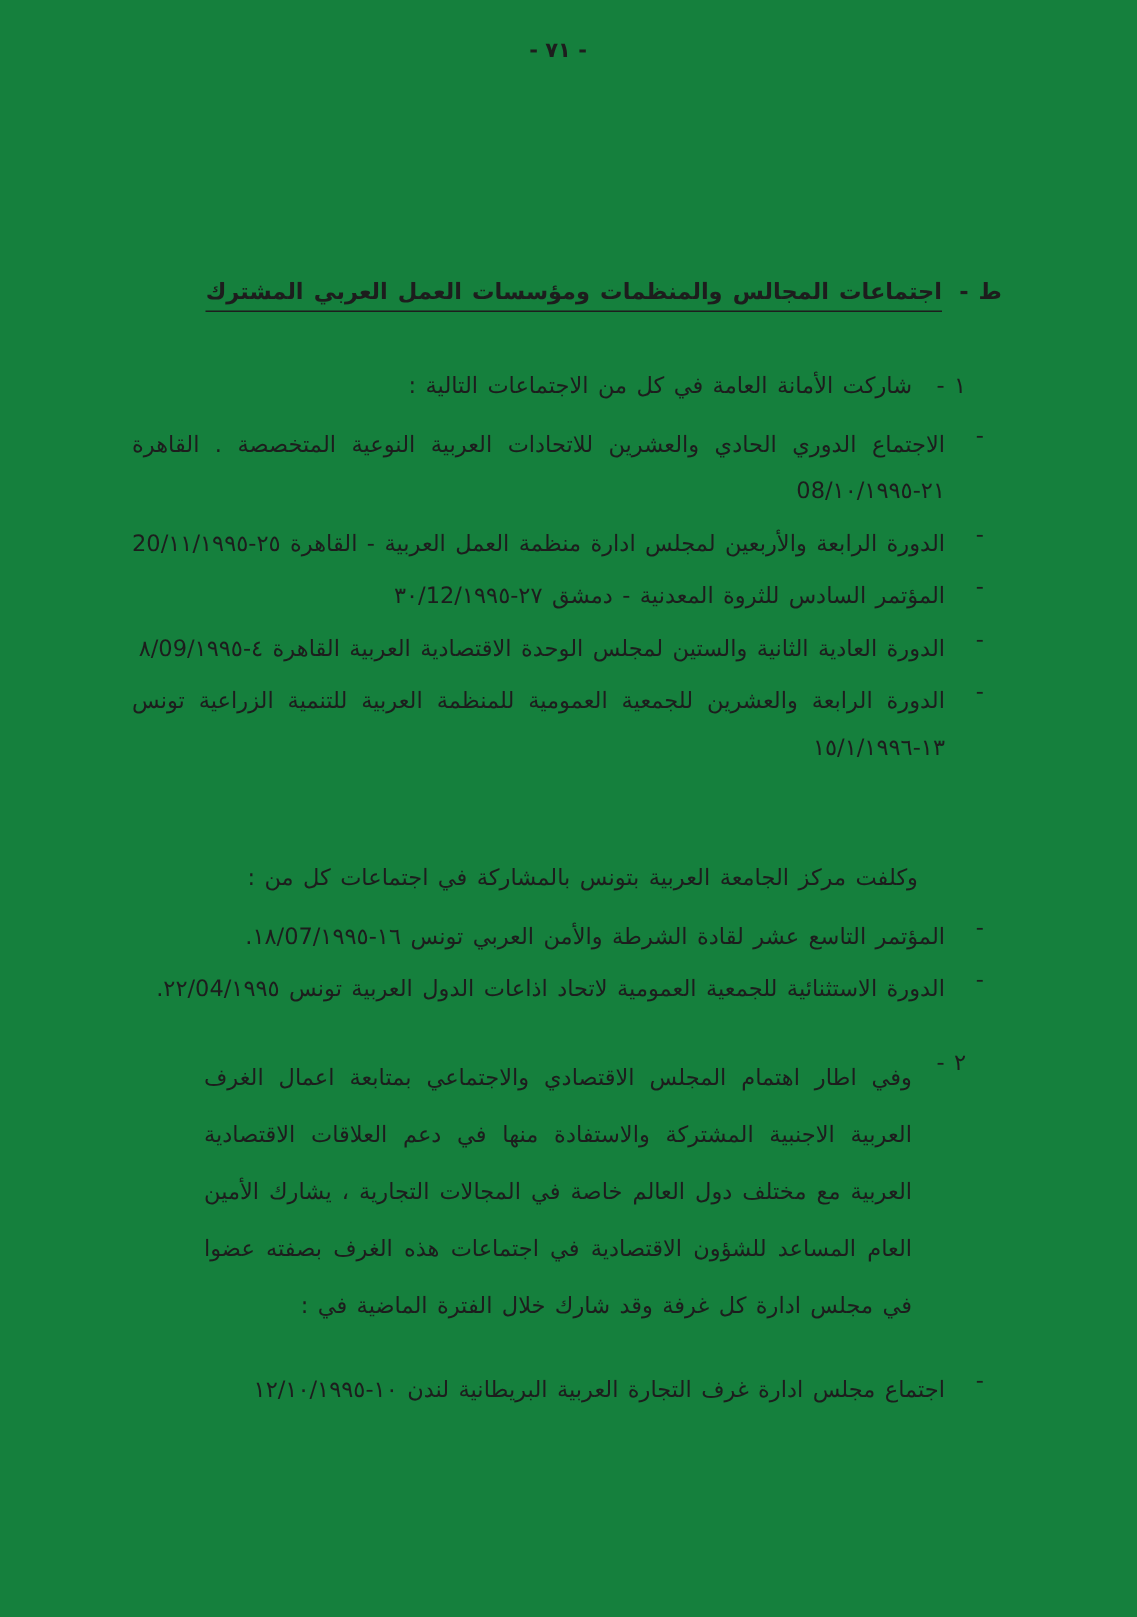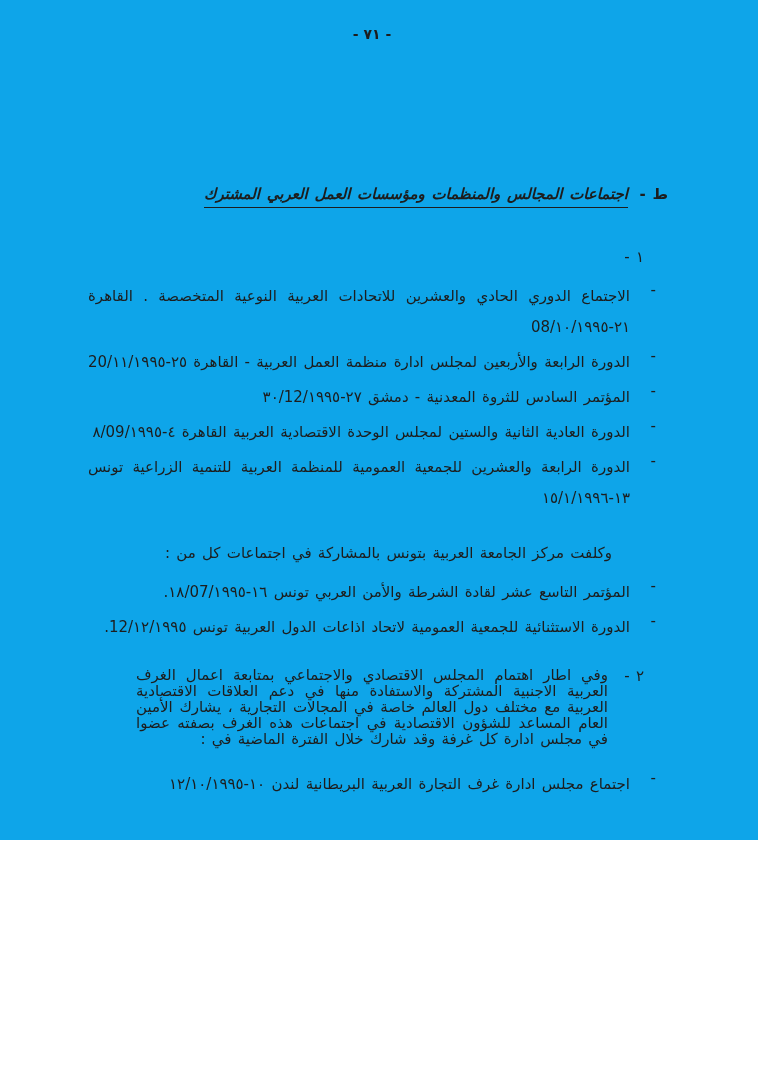--- a/index.html
+++ b/index.html
@@ -5,22 +5,22 @@
   * { margin: 0; padding: 0; box-sizing: border-box; }
   html, body { width: 758px; height: 1078px; }
   body {
     background: #ffffff;
     font-family: "DejaVu Sans", sans-serif;
     color: #1d1d1d;
   }
   .page {
     position: relative;
     width: 758px;
-    height: 840px;
-    background: #0ea5e9;
+    height: 1078px;
+    background: #15803d;
     overflow: hidden;
   }
   .page-number {
     position: absolute;
     top: 26px;
     left: 0;
     right: 14px;
     text-align: center;
     direction: rtl;
     font-size: 14px;
@@ -40,51 +40,51 @@
   .heading-row {
     display: flex;
     margin-top: 185px;
     font-weight: bold;
   }
   .h-marker { flex: 0 0 40px; }
   .h-title {
     display: inline-block;
     border-bottom: 1.5px solid #1d1d1d;
     padding-bottom: 4px;
-    font-style: italic;
   }
   .numbered { display: flex; }
   .numbered .n-marker { flex: 0 0 60px; padding-right: 24px; }
   .numbered .n-text { flex: 1; text-align: justify; }
   .item1 { margin-top: 34px; line-height: 31px; }
   .dash-list { margin-top: 8px; }
   .dash-item { display: flex; margin-bottom: 4px; }
   .dash-item .d-marker { flex: 0 0 38px; padding-right: 12px; }
   .dash-item .d-text { flex: 1; text-align: justify; line-height: 31px; }
-  .delegation { margin-top: 24px; padding-right: 56px; line-height: 31px; }
+  .delegation { margin-top: 56px; padding-right: 56px; line-height: 31px; }
   .item2 { margin-top: 24px; }
-  .item2 .n-text { line-height: 16px; margin-left: 48px; }
+  .item2 .n-text { line-height: 38px; margin-left: 48px; }
   .list-c { margin-top: 22px; }
 </style>
 </head>
 <body>
 
 <div class="page">
 
   <div class="page-number">- ٧١ -</div>
 
   <div class="content">
 
     <div class="heading-row">
       <span class="h-marker">ط -</span>
       <span class="h-title">اجتماعات المجالس والمنظمات ومؤسسات العمل العربي المشترك</span>
     </div>
 
     <div class="numbered item1">
       <span class="n-marker">١ -</span>
+      <div class="n-text">شاركت الأمانة العامة في كل من الاجتماعات التالية :</div>
     </div>
 
     <div class="dash-list">
 
       <div class="dash-item">
         <span class="d-marker">-</span>
         <div class="d-text">الاجتماع الدوري الحادي والعشرين للاتحادات العربية النوعية المتخصصة . القاهرة ٢١-08/١٠/١٩٩٥</div>
       </div>
 
       <div class="dash-item">
@@ -113,21 +113,21 @@
 
     <div class="dash-list">
 
       <div class="dash-item">
         <span class="d-marker">-</span>
         <div class="d-text">المؤتمر التاسع عشر لقادة الشرطة والأمن العربي تونس ١٦-١٨/07/١٩٩٥.</div>
       </div>
 
       <div class="dash-item">
         <span class="d-marker">-</span>
-        <div class="d-text">الدورة الاستثنائية للجمعية العمومية لاتحاد اذاعات الدول العربية تونس 12/١٢/١٩٩٥.</div>
+        <div class="d-text">الدورة الاستثنائية للجمعية العمومية لاتحاد اذاعات الدول العربية تونس ٢٢/04/١٩٩٥.</div>
       </div>
 
     </div>
 
     <div class="numbered item2">
       <span class="n-marker">٢ -</span>
       <div class="n-text">وفي اطار اهتمام المجلس الاقتصادي والاجتماعي بمتابعة اعمال الغرف العربية الاجنبية المشتركة والاستفادة منها في دعم العلاقات الاقتصادية العربية مع مختلف دول العالم خاصة في المجالات التجارية ، يشارك الأمين العام المساعد للشؤون الاقتصادية في اجتماعات هذه الغرف بصفته عضوا في مجلس ادارة كل غرفة وقد شارك خلال الفترة الماضية في :</div>
     </div>
 
     <div class="dash-list list-c">

